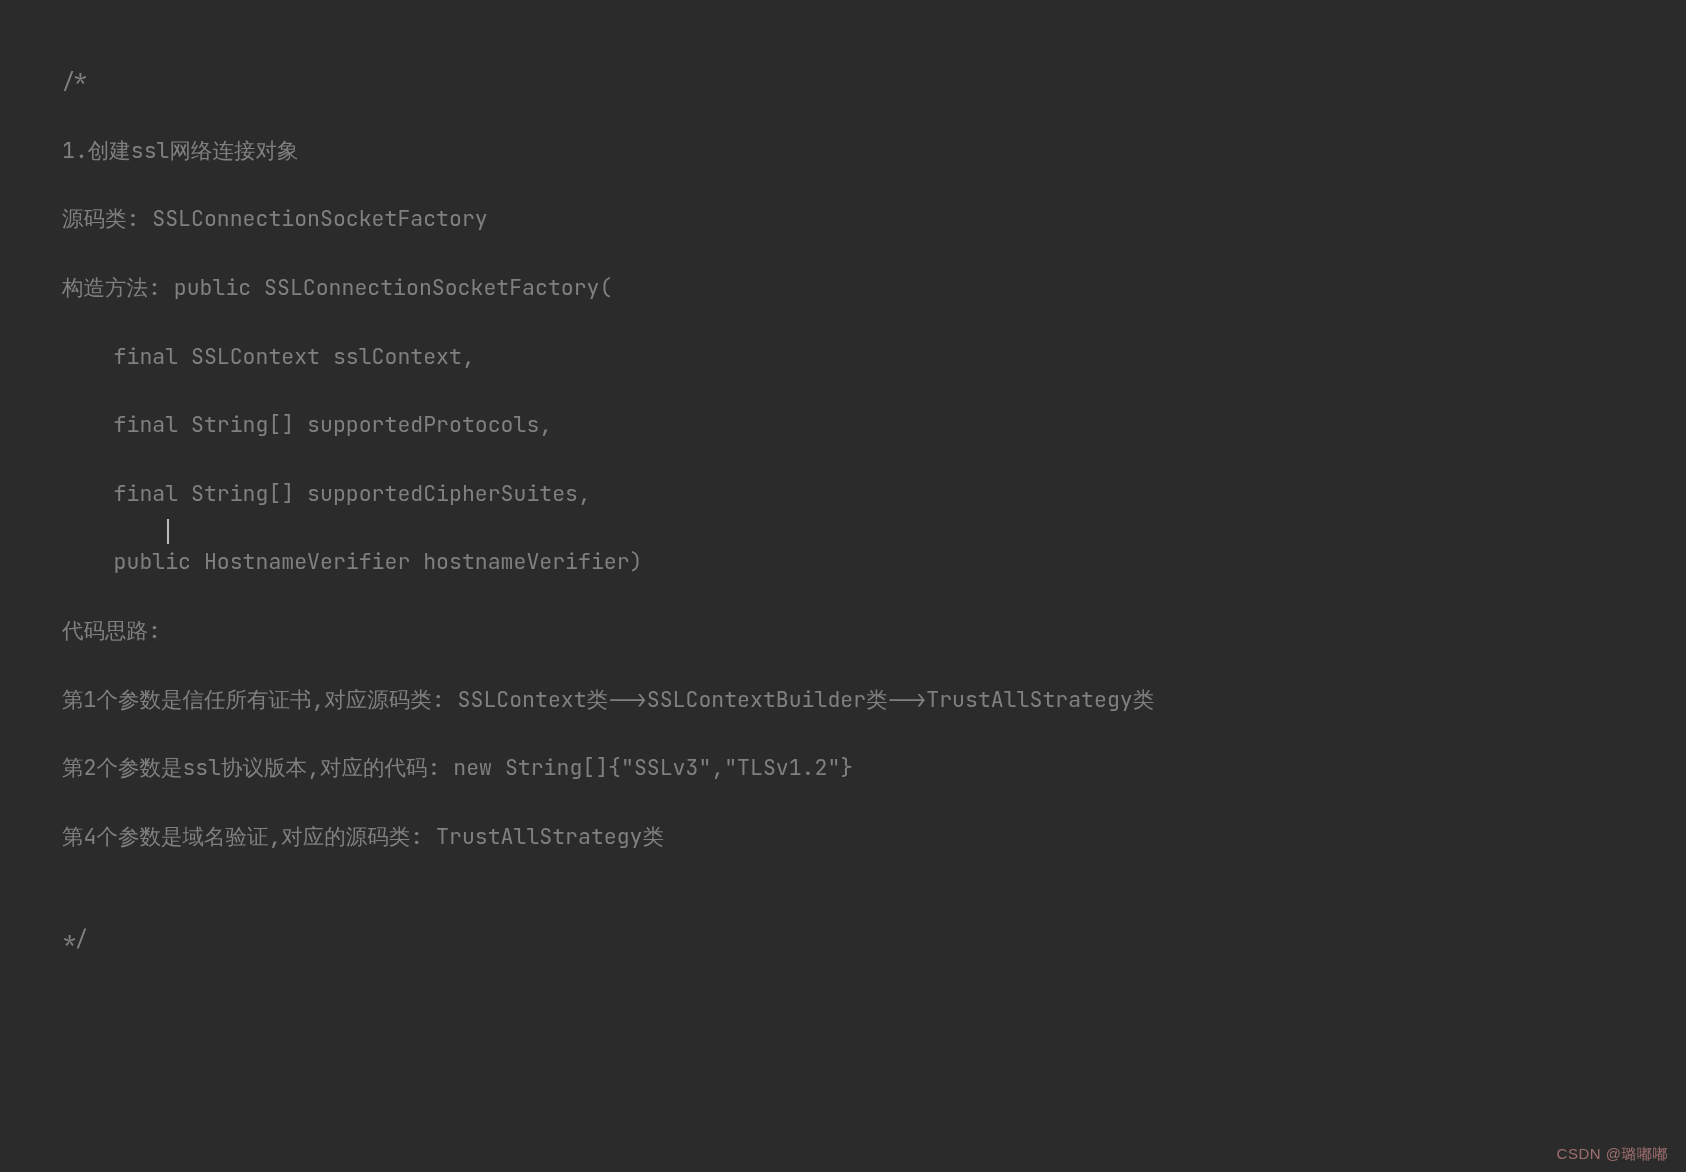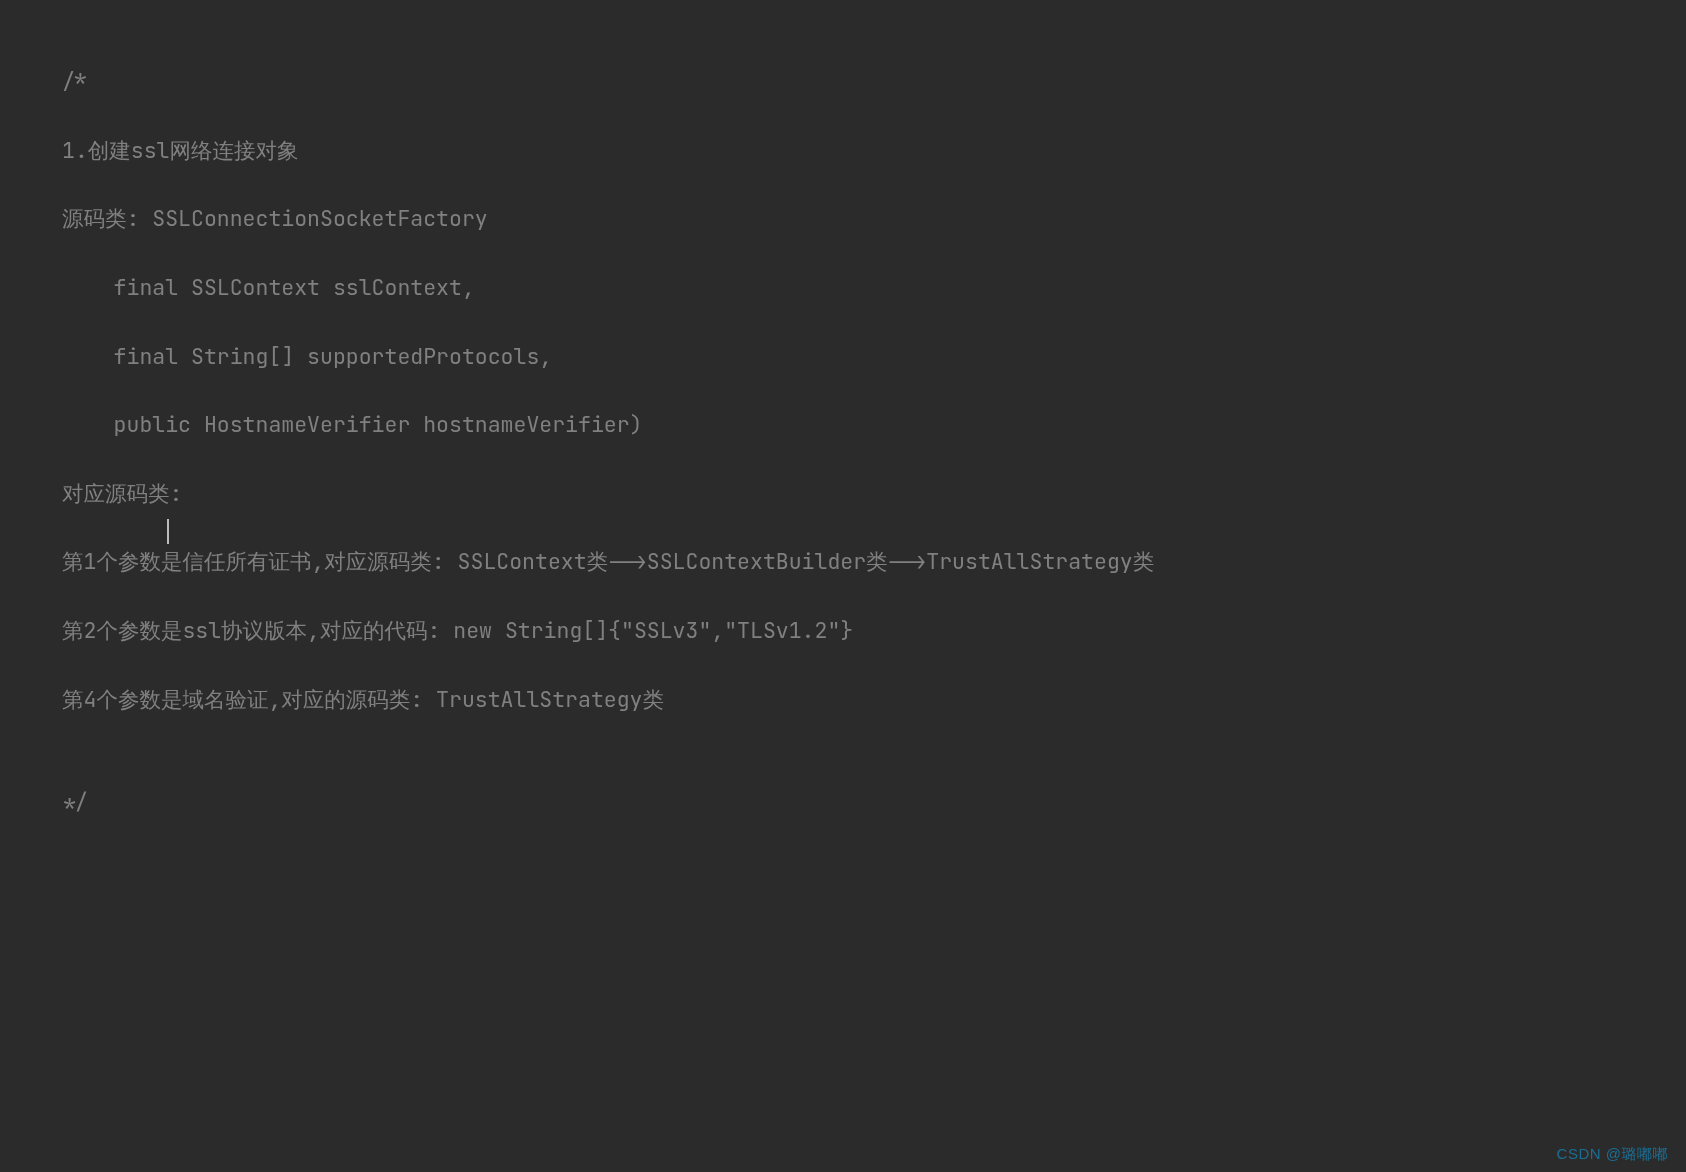--- a/index.html
+++ b/index.html
@@ -15,38 +15,40 @@
     position:relative;
     padding:30px 0 0 62px;
     line-height:34.3px;
     white-space:pre;
   }
   .line{position:relative;display:block;}
   .cm{color:#808080;} 
   .watermark{
     position:absolute;right:18px;bottom:8px;
     font-family:Arial,sans-serif;font-size:15px;
-    color:#0ea5e9;opacity:.55;letter-spacing:0.5px;
+    color:#fca5a5;opacity:.55;letter-spacing:0.5px;
   }
   .text-cursor{
     position:absolute;left:167px;top:519px;width:2px;height:25px;
     background:#bbbbbb;
   }
 </style>
 </head>
 <body>
 
 <div class="editor">
 <span class="line cm">/*</span>
 <span class="line cm">1.创建ssl网络连接对象</span>
 <span class="line cm">源码类: SSLConnectionSocketFactory</span>
+<span class="line cm">构造方法: public SSLConnectionSocketFactory(</span>
 <span class="line cm">    final SSLContext sslContext,</span>
 <span class="line cm">    final String[] supportedProtocols,</span>
+<span class="line cm">    final String[] supportedCipherSuites,</span>
 <span class="line cm">    public HostnameVerifier hostnameVerifier)</span>
-<span class="line cm">对应源码类:</span>
+<span class="line cm">代码思路:</span>
 <span class="line cm">第1个参数是信任所有证书,对应源码类: SSLContext类--&gt;SSLContextBuilder类--&gt;TrustAllStrategy类</span>
 <span class="line cm">第2个参数是ssl协议版本,对应的代码: new String[]{"SSLv3","TLSv1.2"}</span>
 <span class="line cm">第4个参数是域名验证,对应的源码类: TrustAllStrategy类</span>
 <span class="line cm"></span>
 <span class="line cm">*/</span>
 
 
 
 
 <span class="line"></span>

